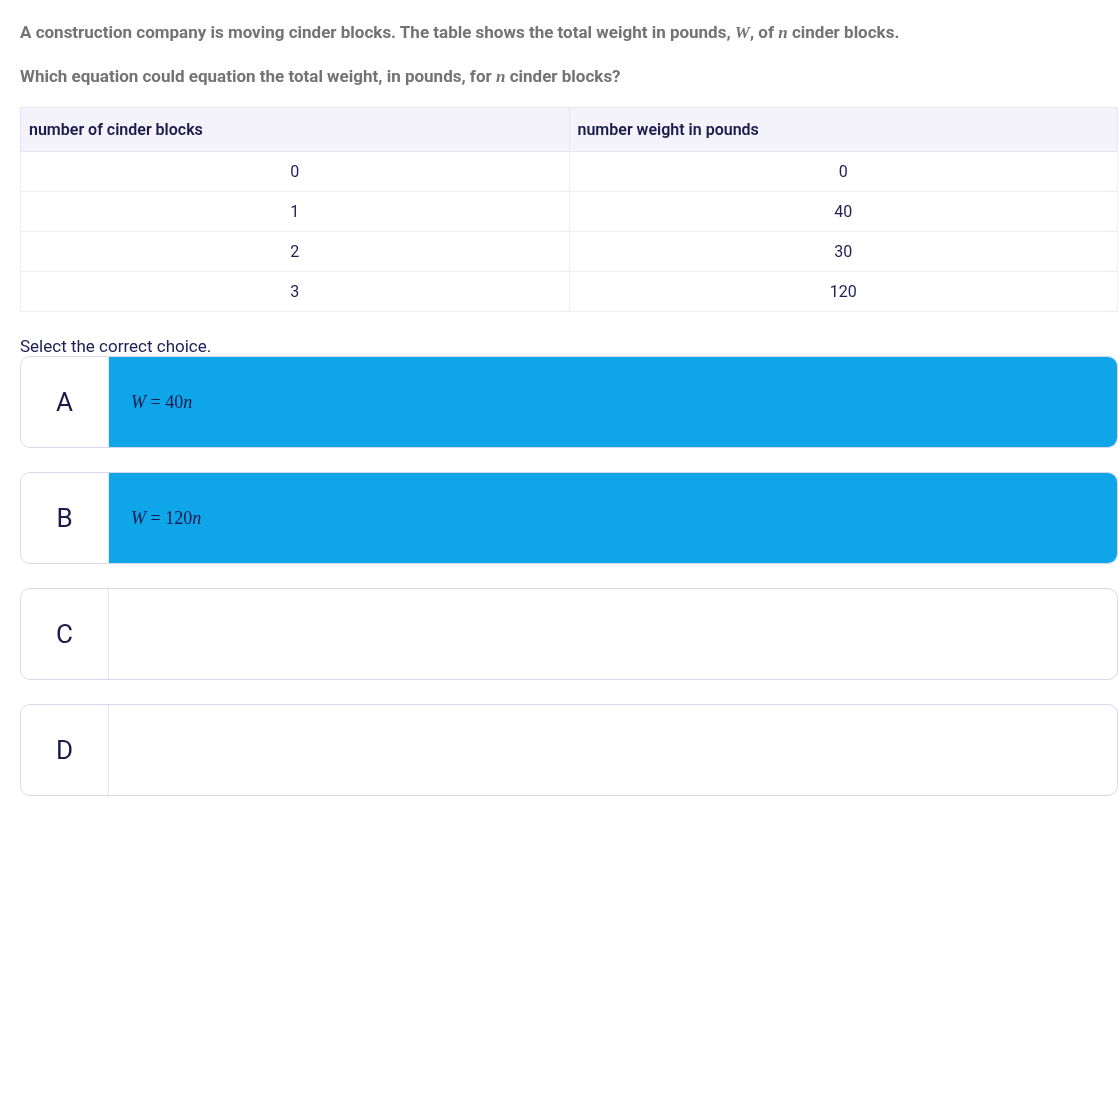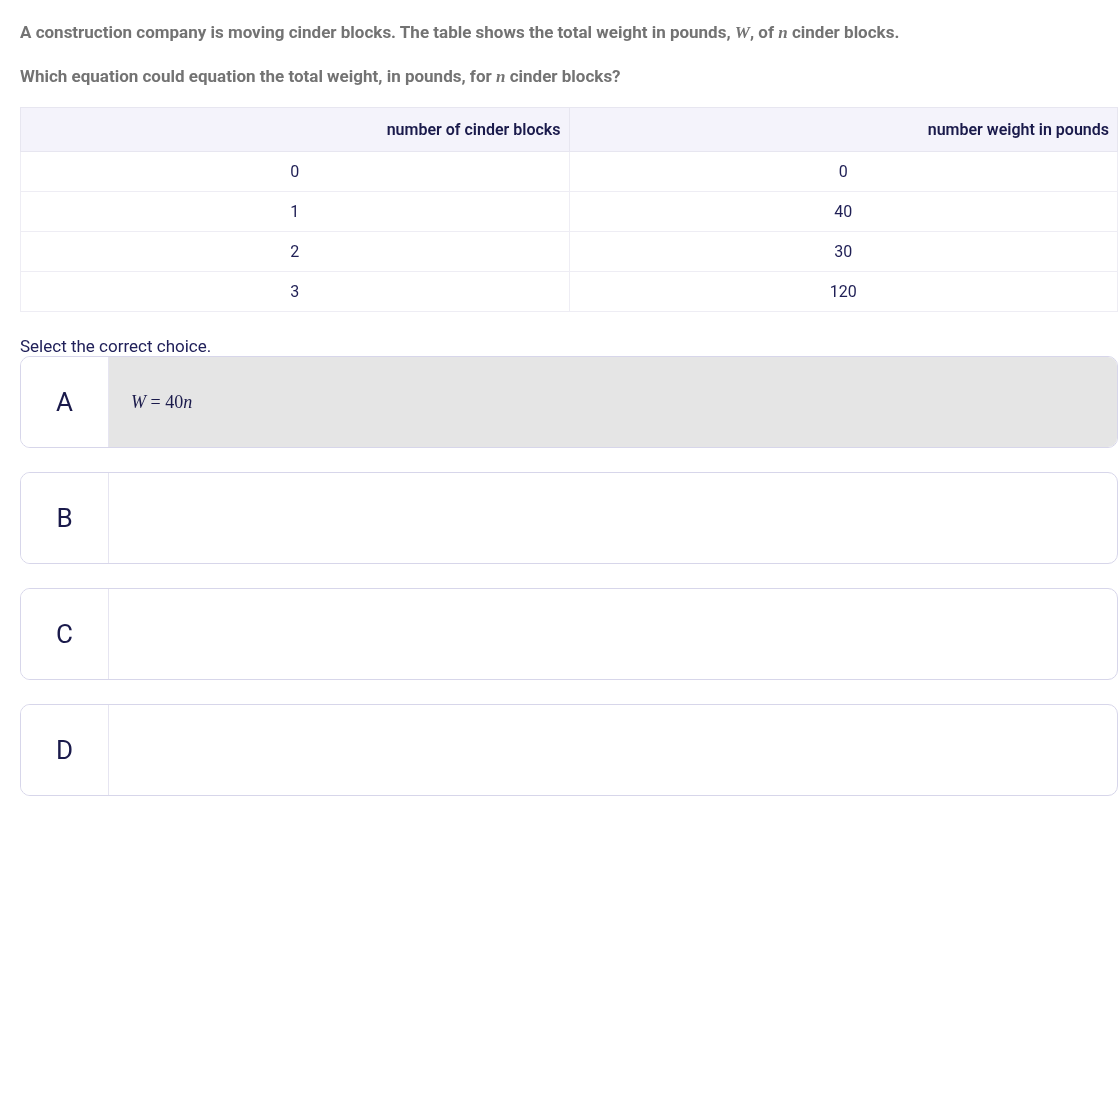--- a/index.html
+++ b/index.html
@@ -25,21 +25,21 @@
       border-collapse: collapse;
       margin-top: 6px;
       margin-bottom: 24px;
     }
     table.data th {
       background: #f4f3fb;
       color: #1a1a4b;
       font-weight: 600;
       font-size: 16px;
       padding: 12px 8px;
-      text-align: right;
+      text-align: left;
       border: 1px solid #e7e6f0;
       width: 50%;
     }
     table.data td {
       text-align: center;
       padding: 10px 8px;
       border: 1px solid #eeedf4;
       color: #1f1f55;
       font-size: 16px;
     }
@@ -69,21 +69,21 @@
       border-right: 1px solid #e6e5f1;
       background: #fff;
     }
     .choice-body {
       flex: 1;
       display: flex;
       align-items: center;
       padding: 0 22px;
       font-size: 18px;
       color: #1a1a4b;
-      background: #e5e5e5;
+      background: #0ea5e9;
     }
     .choice-body .math-eq { font-size: 18px; }
     .minus { font-style: normal; padding: 0 2px; }
     .plus { font-style: normal; padding: 0 2px; }
   </style>
 </head>
 <body>
 
 <div class="paragraph">
   <span>A construction company is moving cinder blocks. The table shows the total weight in pounds, </span><span class="math-var">W</span><span>, of </span><span class="math-var">n</span><span> cinder blocks.</span>
@@ -130,20 +130,27 @@
       <span class="math-eq">
         <span>W</span>
         <span class="num"> = </span>
         <span class="num">40</span><span>n</span>
       </span>
     </div>
   </div>
 
   <div class="choice">
     <div class="choice-letter">B</div>
+    <div class="choice-body">
+      <span class="math-eq">
+        <span>W</span>
+        <span class="num"> = </span>
+        <span class="num">120</span><span>n</span>
+      </span>
+    </div>
   </div>
 
   <div class="choice">
     <div class="choice-letter">C</div>
   </div>
 
   <div class="choice">
     <div class="choice-letter">D</div>
   </div>
 

